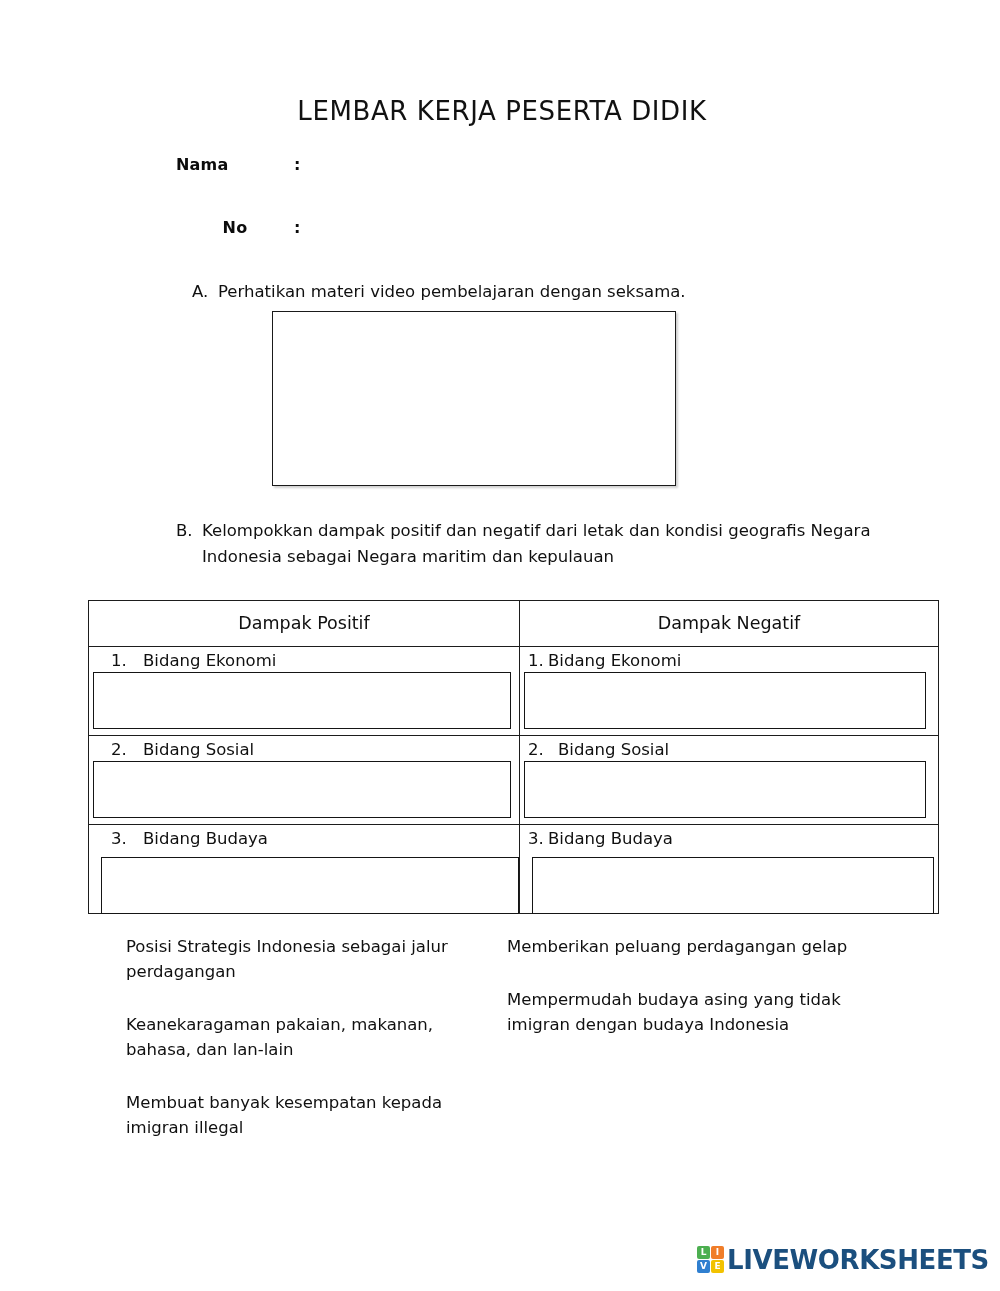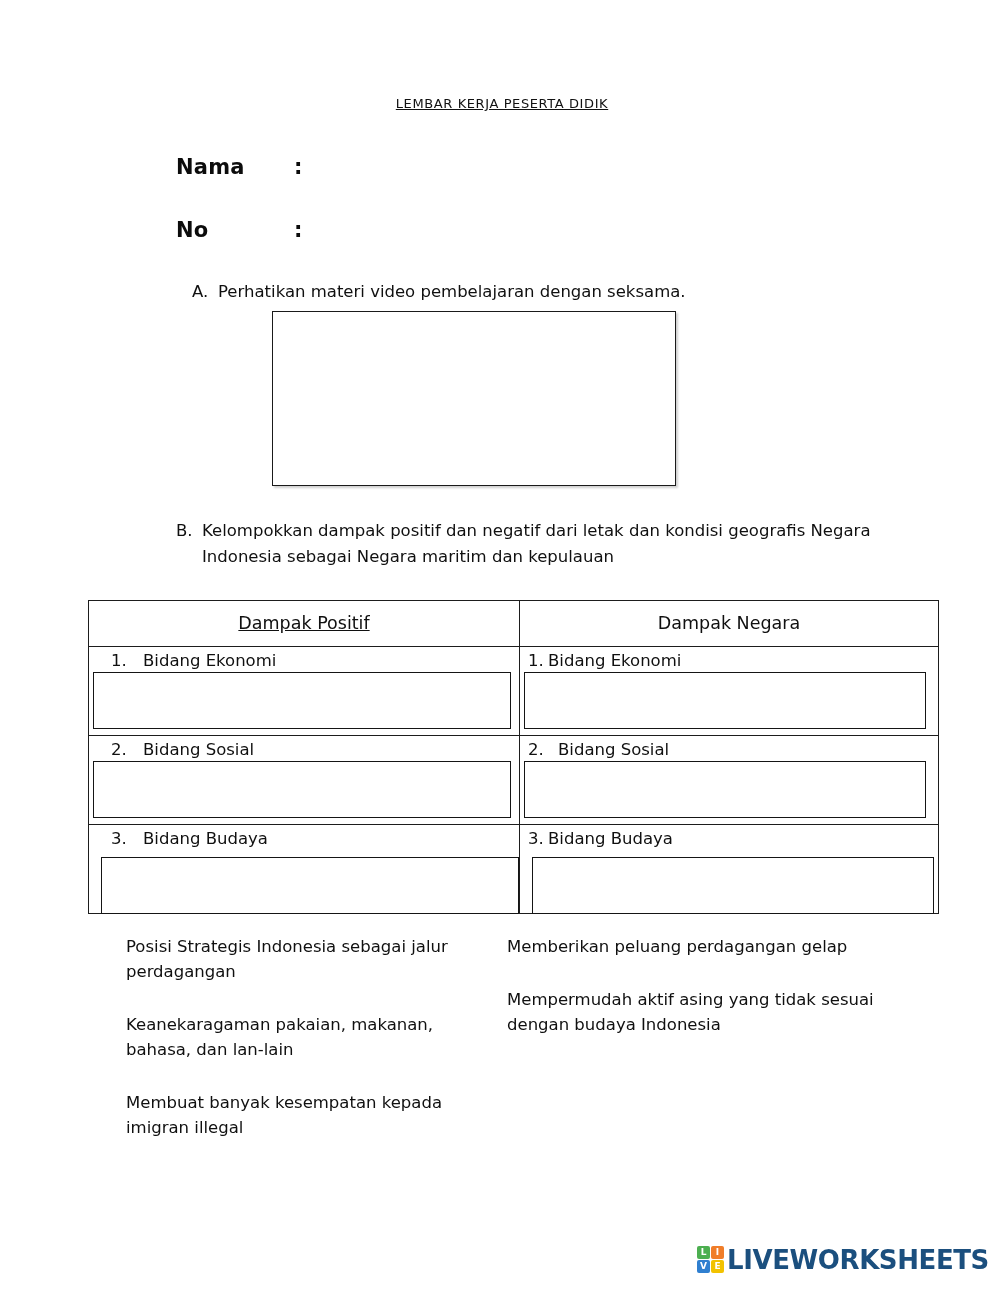--- a/index.html
+++ b/index.html
@@ -23,39 +23,38 @@
   }
 
   
   .doc-title {
     position: absolute;
     left: 4px;
     right: 0;
     top: 96px;
     text-align: center;
     font-family: "DejaVu Sans", sans-serif;
-    font-size: 13px;
+    font-size: 26px;
     letter-spacing: 0.6px;
     color: #111111;
     white-space: nowrap;
-    text-decoration: underline;
   }
 
   
   .ident-row {
     position: absolute;
     left: 176px;
     font-family: "DejaVu Sans", sans-serif;
     font-weight: bold;
-    font-size: 21px;
+    font-size: 16px;
     color: #0c0c0c;
     letter-spacing: 0.2px;
   }
   .ident-row.nama { top: 155px; }
-  .ident-row.no   { top: 218px; }
+  .ident-row.no   { top: 218px; text-align: center; }
   .ident-label {
     display: inline-block;
     width: 118px;
   }
   .ident-colon {
     display: inline-block;
   }
   .ident-value {
     display: inline-block;
     min-width: 200px;
@@ -246,22 +245,22 @@
 
   <div class="video-box"></div>
 
   <div class="instr instr-b">
     <span class="marker">B.</span><span class="btext">Kelompokkan dampak positif dan negatif dari letak dan kondisi geografis Negara Indonesia sebagai Negara maritim dan kepulauan</span>
   </div>
 
   <table class="grid-table">
     <thead>
       <tr>
-        <th class="col-head" style="width:430px;text-decoration:underline;">Dampak Positif</th>
-        <th class="col-head" style="width:418px;">Dampak Negara</th>
+        <th class="col-head" style="width:430px;">Dampak Positif</th>
+        <th class="col-head" style="width:418px;">Dampak Negatif</th>
       </tr>
     </thead>
     <tbody>
       <tr>
         <td class="cell col-left">
           <span class="cell-label"><span class="num">1.</span><span>Bidang Ekonomi</span></span>
           <div class="answer-field"></div>
         </td>
         <td class="cell col-right">
           <span class="cell-label"><span class="num">1.</span><span>Bidang Ekonomi</span></span>
@@ -292,21 +291,21 @@
   </table>
 
   <div class="bank bank-left">
     <div class="bank-item">Posisi Strategis Indonesia sebagai jalur perdagangan</div>
     <div class="bank-item">Keanekaragaman pakaian, makanan, bahasa, dan lan-lain</div>
     <div class="bank-item">Membuat banyak kesempatan kepada imigran illegal</div>
   </div>
 
   <div class="bank bank-right">
     <div class="bank-item">Memberikan peluang perdagangan gelap</div>
-    <div class="bank-item">Mempermudah aktif asing yang tidak sesuai dengan budaya Indonesia</div>
+    <div class="bank-item">Mempermudah budaya asing yang tidak imigran dengan budaya Indonesia</div>
   </div>
 
   <div class="lw-logo">
     <div class="lw-tiles">
       <div class="lw-tile" style="background-color: rgb(76, 175, 80);">L</div>
       <div class="lw-tile" style="background-color: rgb(240, 125, 41);">I</div>
       <div class="lw-tile" style="background-color: rgb(47, 127, 208);">V</div>
       <div class="lw-tile" style="background-color: rgb(242, 194, 0);">E</div>
     </div>
     <div class="lw-text" style="color: rgb(27, 79, 126);">LIVEWORKSHEETS</div>

